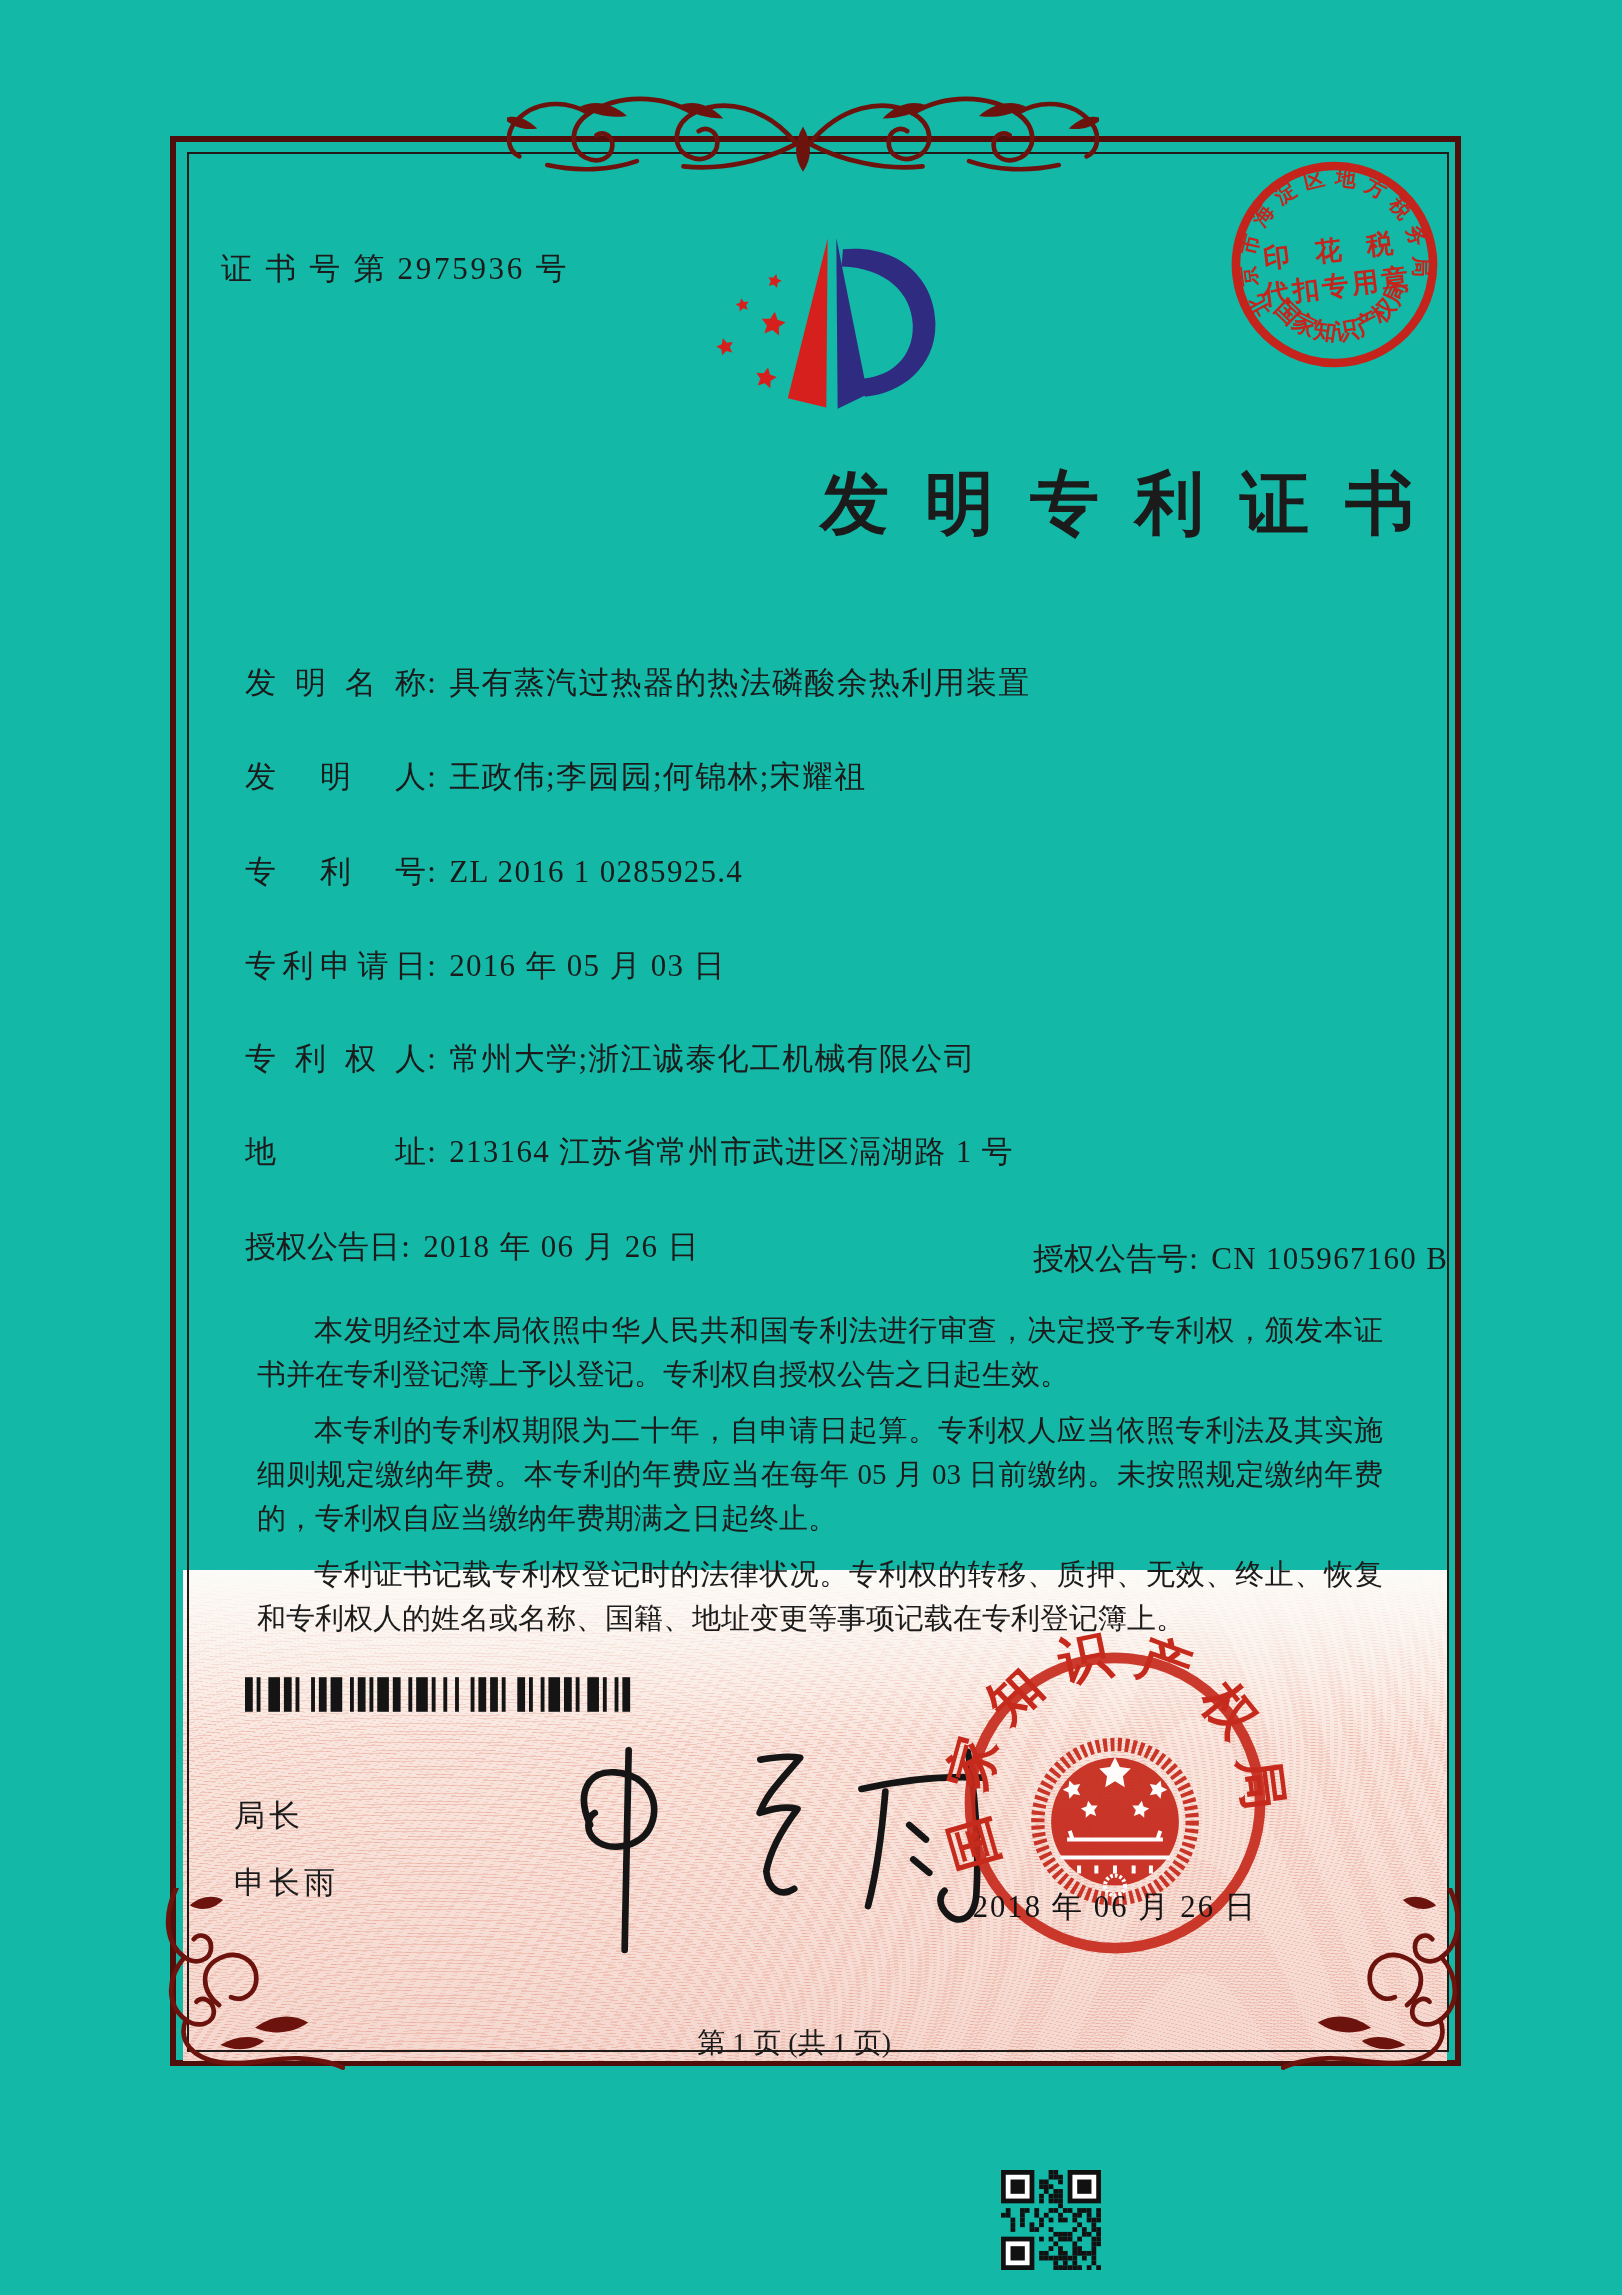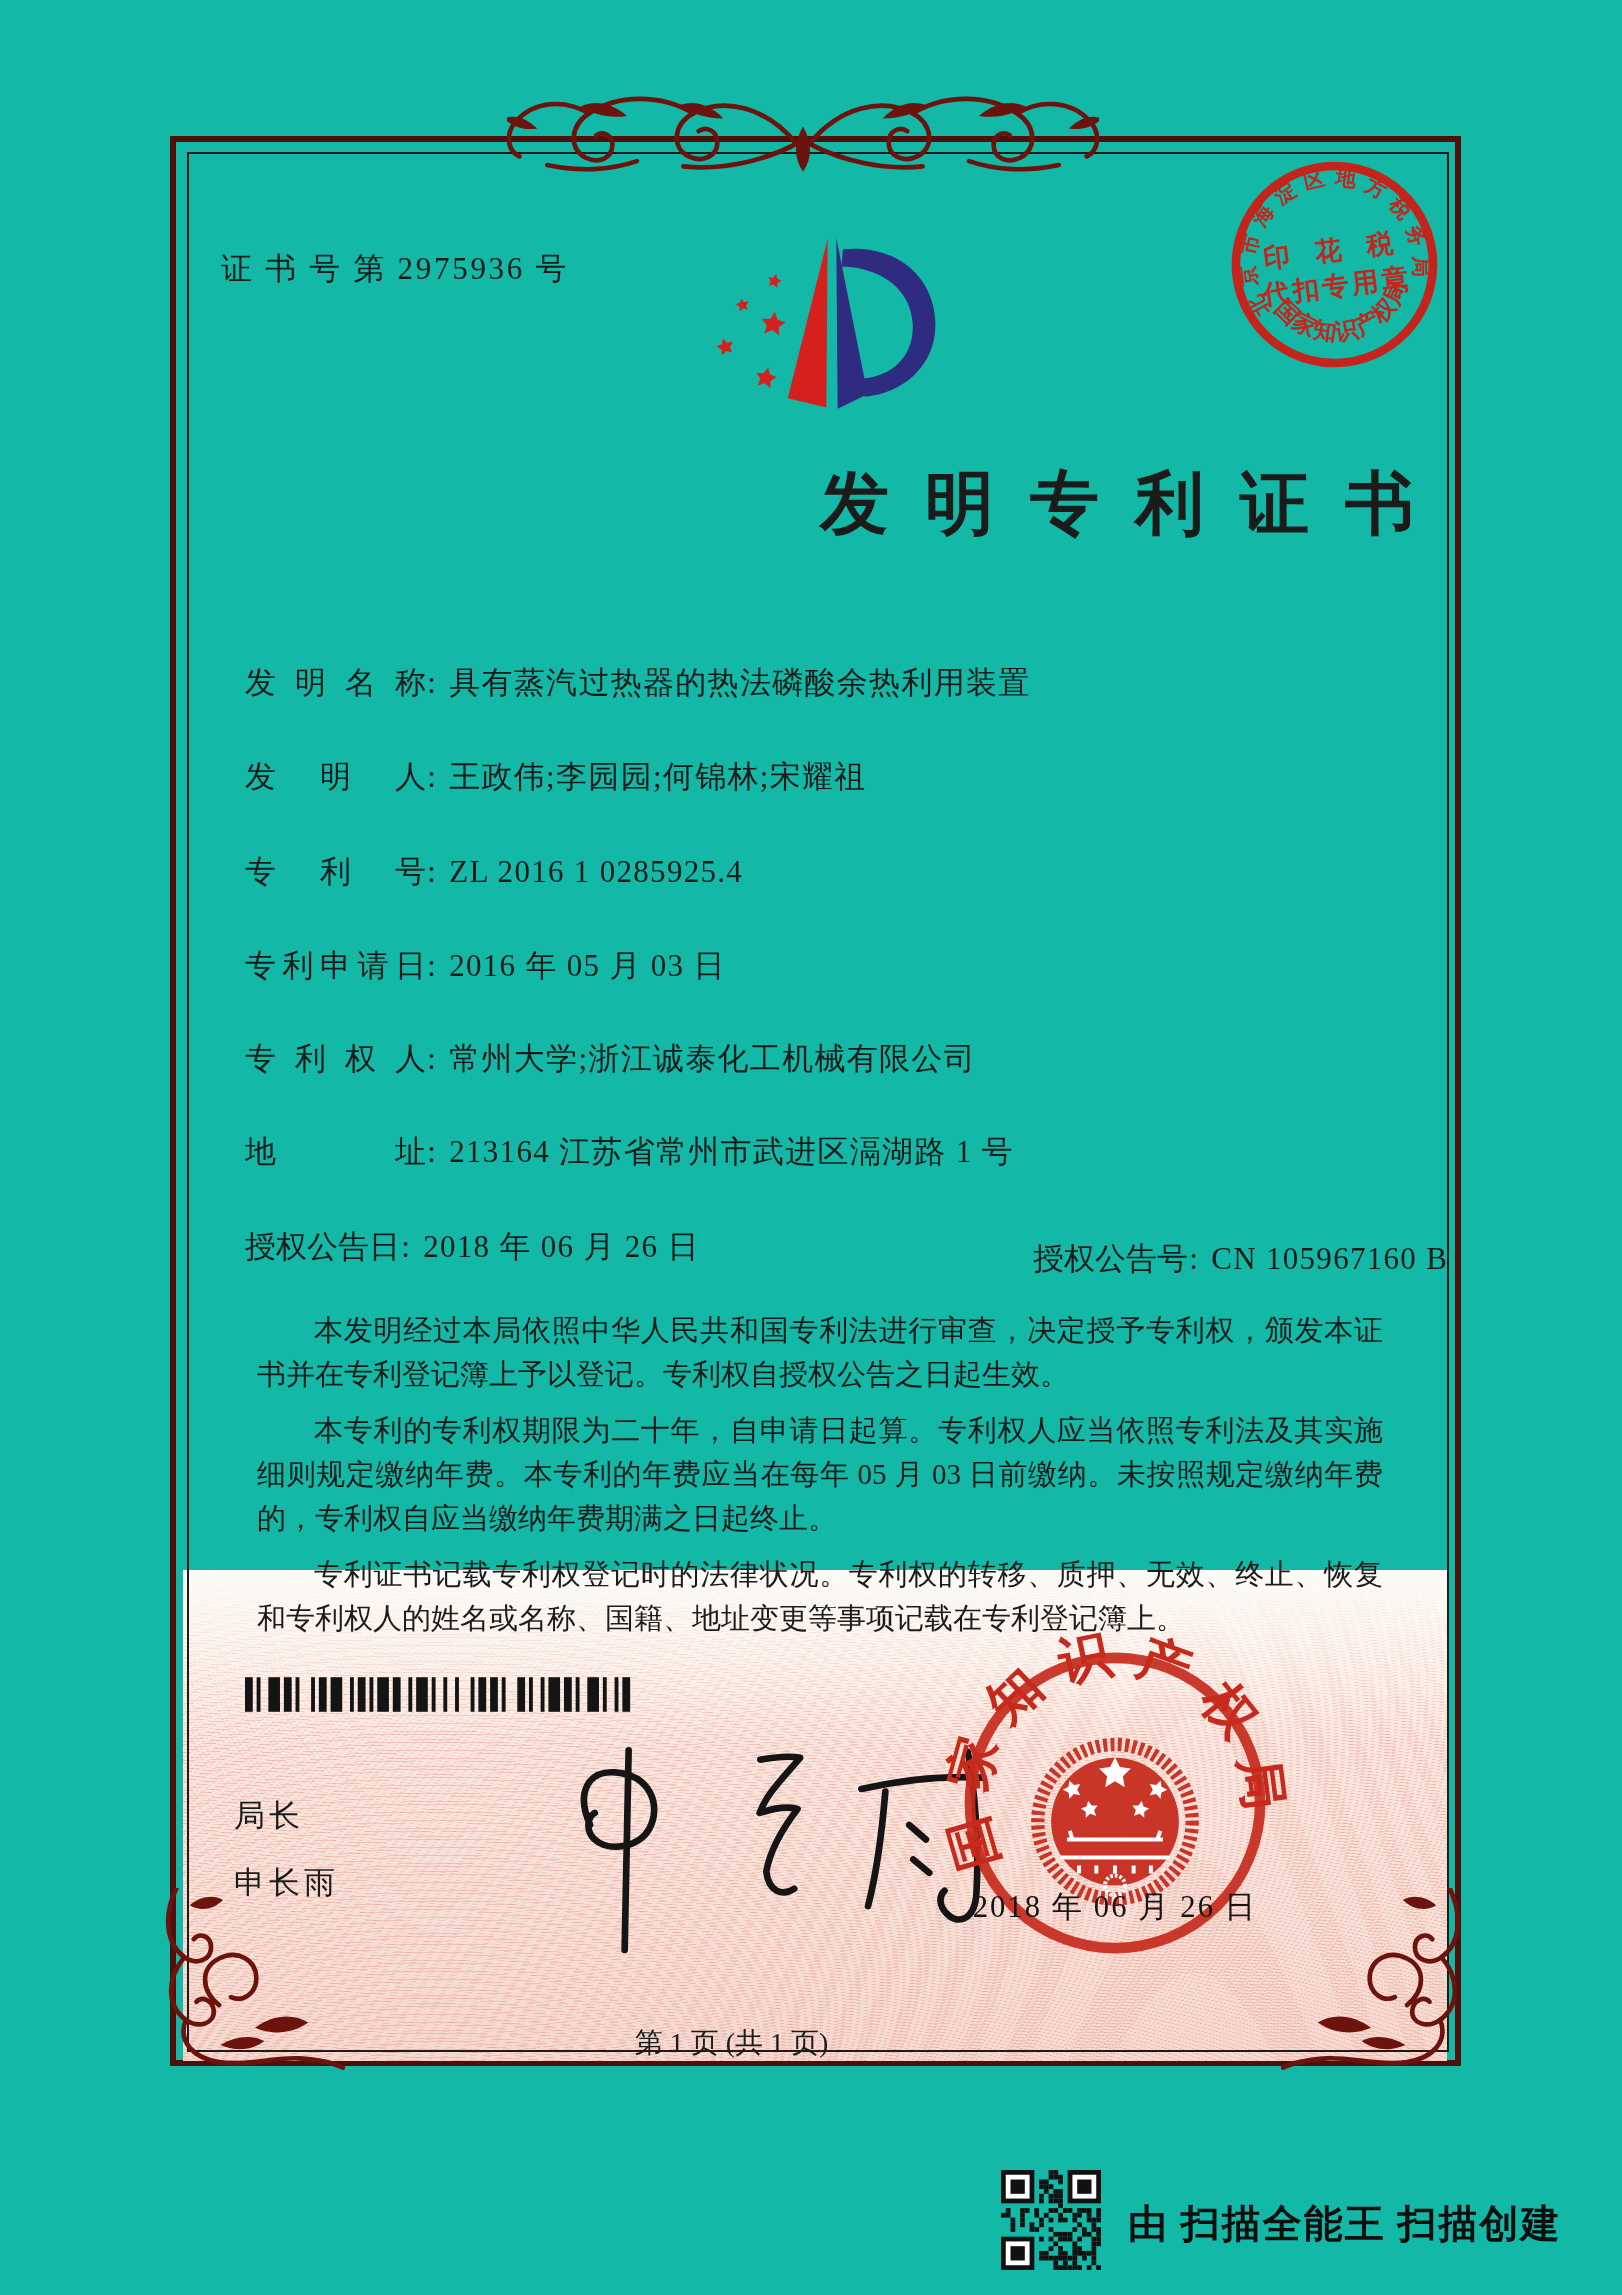--- a/index.html
+++ b/index.html
@@ -25,21 +25,21 @@
   .title{position:absolute;left:173px;top:458px;width:1277px;text-align:right;
     font-size:69px;font-weight:bold;letter-spacing:36px;text-indent:36px;font-family:Liberation Mono, monospace;}
   .field-row{position:absolute;left:245px;font-size:31px;white-space:nowrap;}
   .flabel{display:inline-block;width:181px;text-align:justify;text-align-last:justify;}
   .fcolon{display:inline-block;margin-left:1.3px;}
   .fvalue{margin-left:13.3px;letter-spacing:1.3px;}
   .grant-num{position:absolute;left:788px;top:12px;}
   .paragraphs{position:absolute;left:245px;top:1296px;width:1150px;
     font-size:29px;line-height:44px;text-align:justify;}
   .paragraphs p{margin:12px;text-indent:57px;}
-  .footer-page{position:absolute;left:572px;top:2024px;width:319px;text-align:center;font-size:28px;}
+  .footer-page{position:absolute;left:572px;top:2024px;width:319px;text-align:right;font-size:28px;}
   .signer-title{position:absolute;left:234px;top:1795px;font-size:31px;letter-spacing:4px;}
   .signer-name{position:absolute;left:234px;top:1862px;font-size:31px;letter-spacing:4px;}
   
   .ornament-top{position:absolute;left:507px;top:92px;}
   .ornament-bl{position:absolute;left:155px;top:1888px;}
   .ornament-br{position:absolute;left:1281px;top:1888px;transform:scaleX(-1);}
   .logo{position:absolute;left:700px;top:229px;}
   .tax-stamp{position:absolute;left:1228px;top:158px;transform:rotate(-7deg);}
   .barcode{position:absolute;left:245px;top:1677px;}
   .signature{position:absolute;left:489px;top:1725px;}
@@ -384,16 +384,15 @@
           <rect x="14" y="14" width="21" height="21"></rect>
           <rect x="98" y="0" width="49" height="49"></rect>
           <rect x="105" y="7" width="35" height="35" fill="#fff"></rect>
           <rect x="112" y="14" width="21" height="21"></rect>
           <rect x="0" y="98" width="49" height="49"></rect>
           <rect x="7" y="105" width="35" height="35" fill="#fff"></rect>
           <rect x="14" y="112" width="21" height="21"></rect>
         </g>
       </svg>
   </div>
-  <div class="scan-credit">由 扫描全能王 扫描创建</div>
 
 </div>
 
 
 </body></html>

